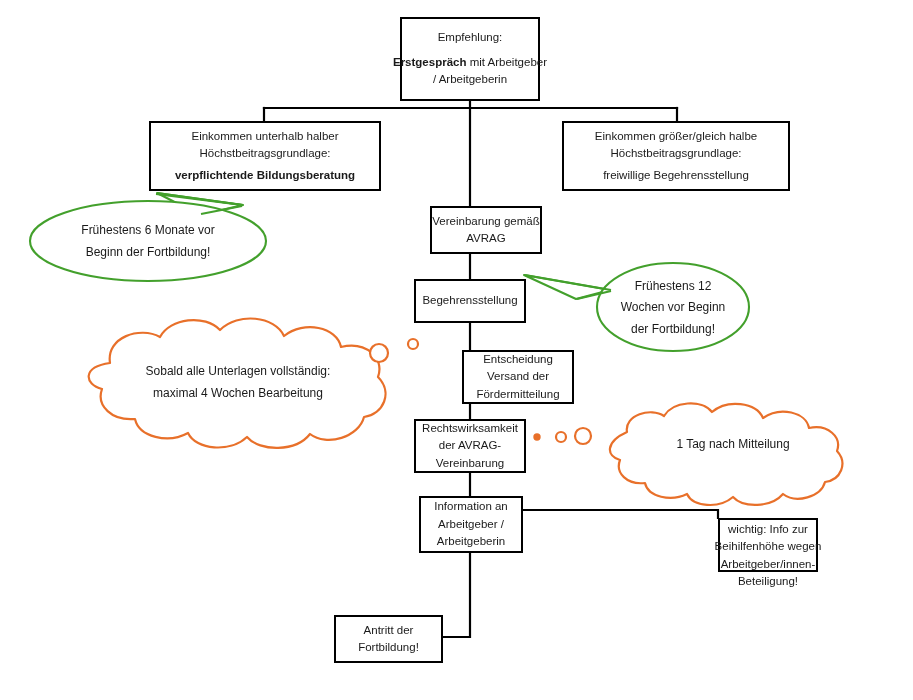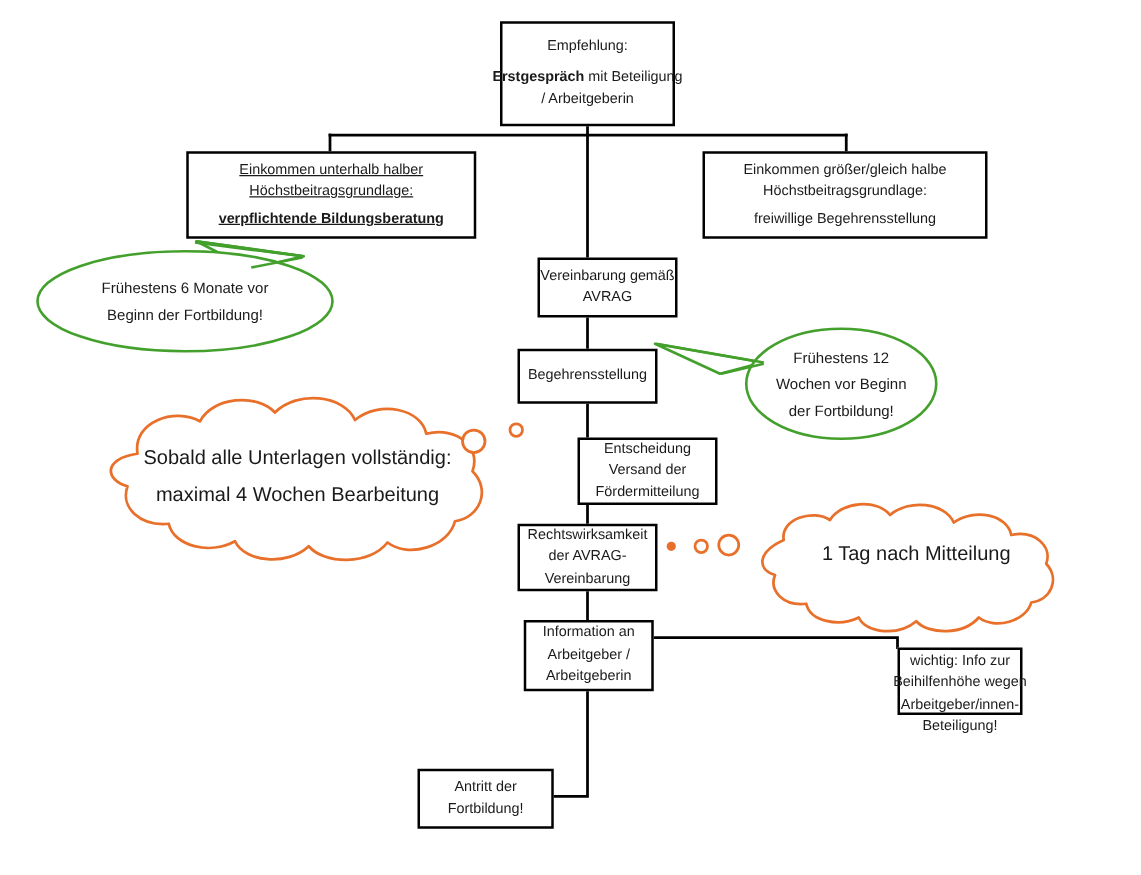--- a/index.html
+++ b/index.html
@@ -64,21 +64,21 @@
   
   .cloud {
     position: absolute;
     z-index: 3;
     display: flex;
     flex-direction: column;
     align-items: center;
     justify-content: center;
     text-align: center;
     color: #1a1a1a;
-    font-size: 16px;
+    font-size: 12px;
     line-height: 1.85;
   }
   .cloud .ln { display: block; white-space: nowrap; }
 </style>
 </head>
 <body>
 
 <div id="stage">
 
   <svg id="wires" viewBox="0 0 913 700" width="913" height="700">
@@ -167,25 +167,25 @@
     <g stroke="#e8702a" stroke-width="2.2" fill="#ffffff">
       <circle cx="583" cy="436" r="8"></circle>
       <circle cx="561" cy="437" r="5"></circle>
       <circle cx="537" cy="437" r="2.6" fill="#e8702a"></circle>
     </g>
   </svg>
 
   <div class="box" style="left:400px; top:17px; width:140px; height:84px;">
     <span class="ln">Empfehlung:</span>
     <span class="gap"></span>
-    <span class="ln"><b>Erstgespräch</b><span> mit Beteiligung</span></span>
+    <span class="ln"><b>Erstgespräch</b><span> mit Arbeitgeber</span></span>
     <span class="ln">/ Arbeitgeberin</span>
   </div>
 
-  <div class="box" style="left:149px; top:121px; width:232px; height:70px;text-decoration:underline;">
+  <div class="box" style="left:149px; top:121px; width:232px; height:70px;">
     <span class="ln">Einkommen unterhalb halber</span>
     <span class="ln">Höchstbeitragsgrundlage:</span>
     <span class="gap" style="height:4px"></span>
     <span class="ln b">verpflichtende Bildungsberatung</span>
   </div>
 
   <div class="box" style="left:562px; top:121px; width:228px; height:70px;">
     <span class="ln">Einkommen größer/gleich halbe</span>
     <span class="ln">Höchstbeitragsgrundlage:</span>
     <span class="gap" style="height:4px"></span>

